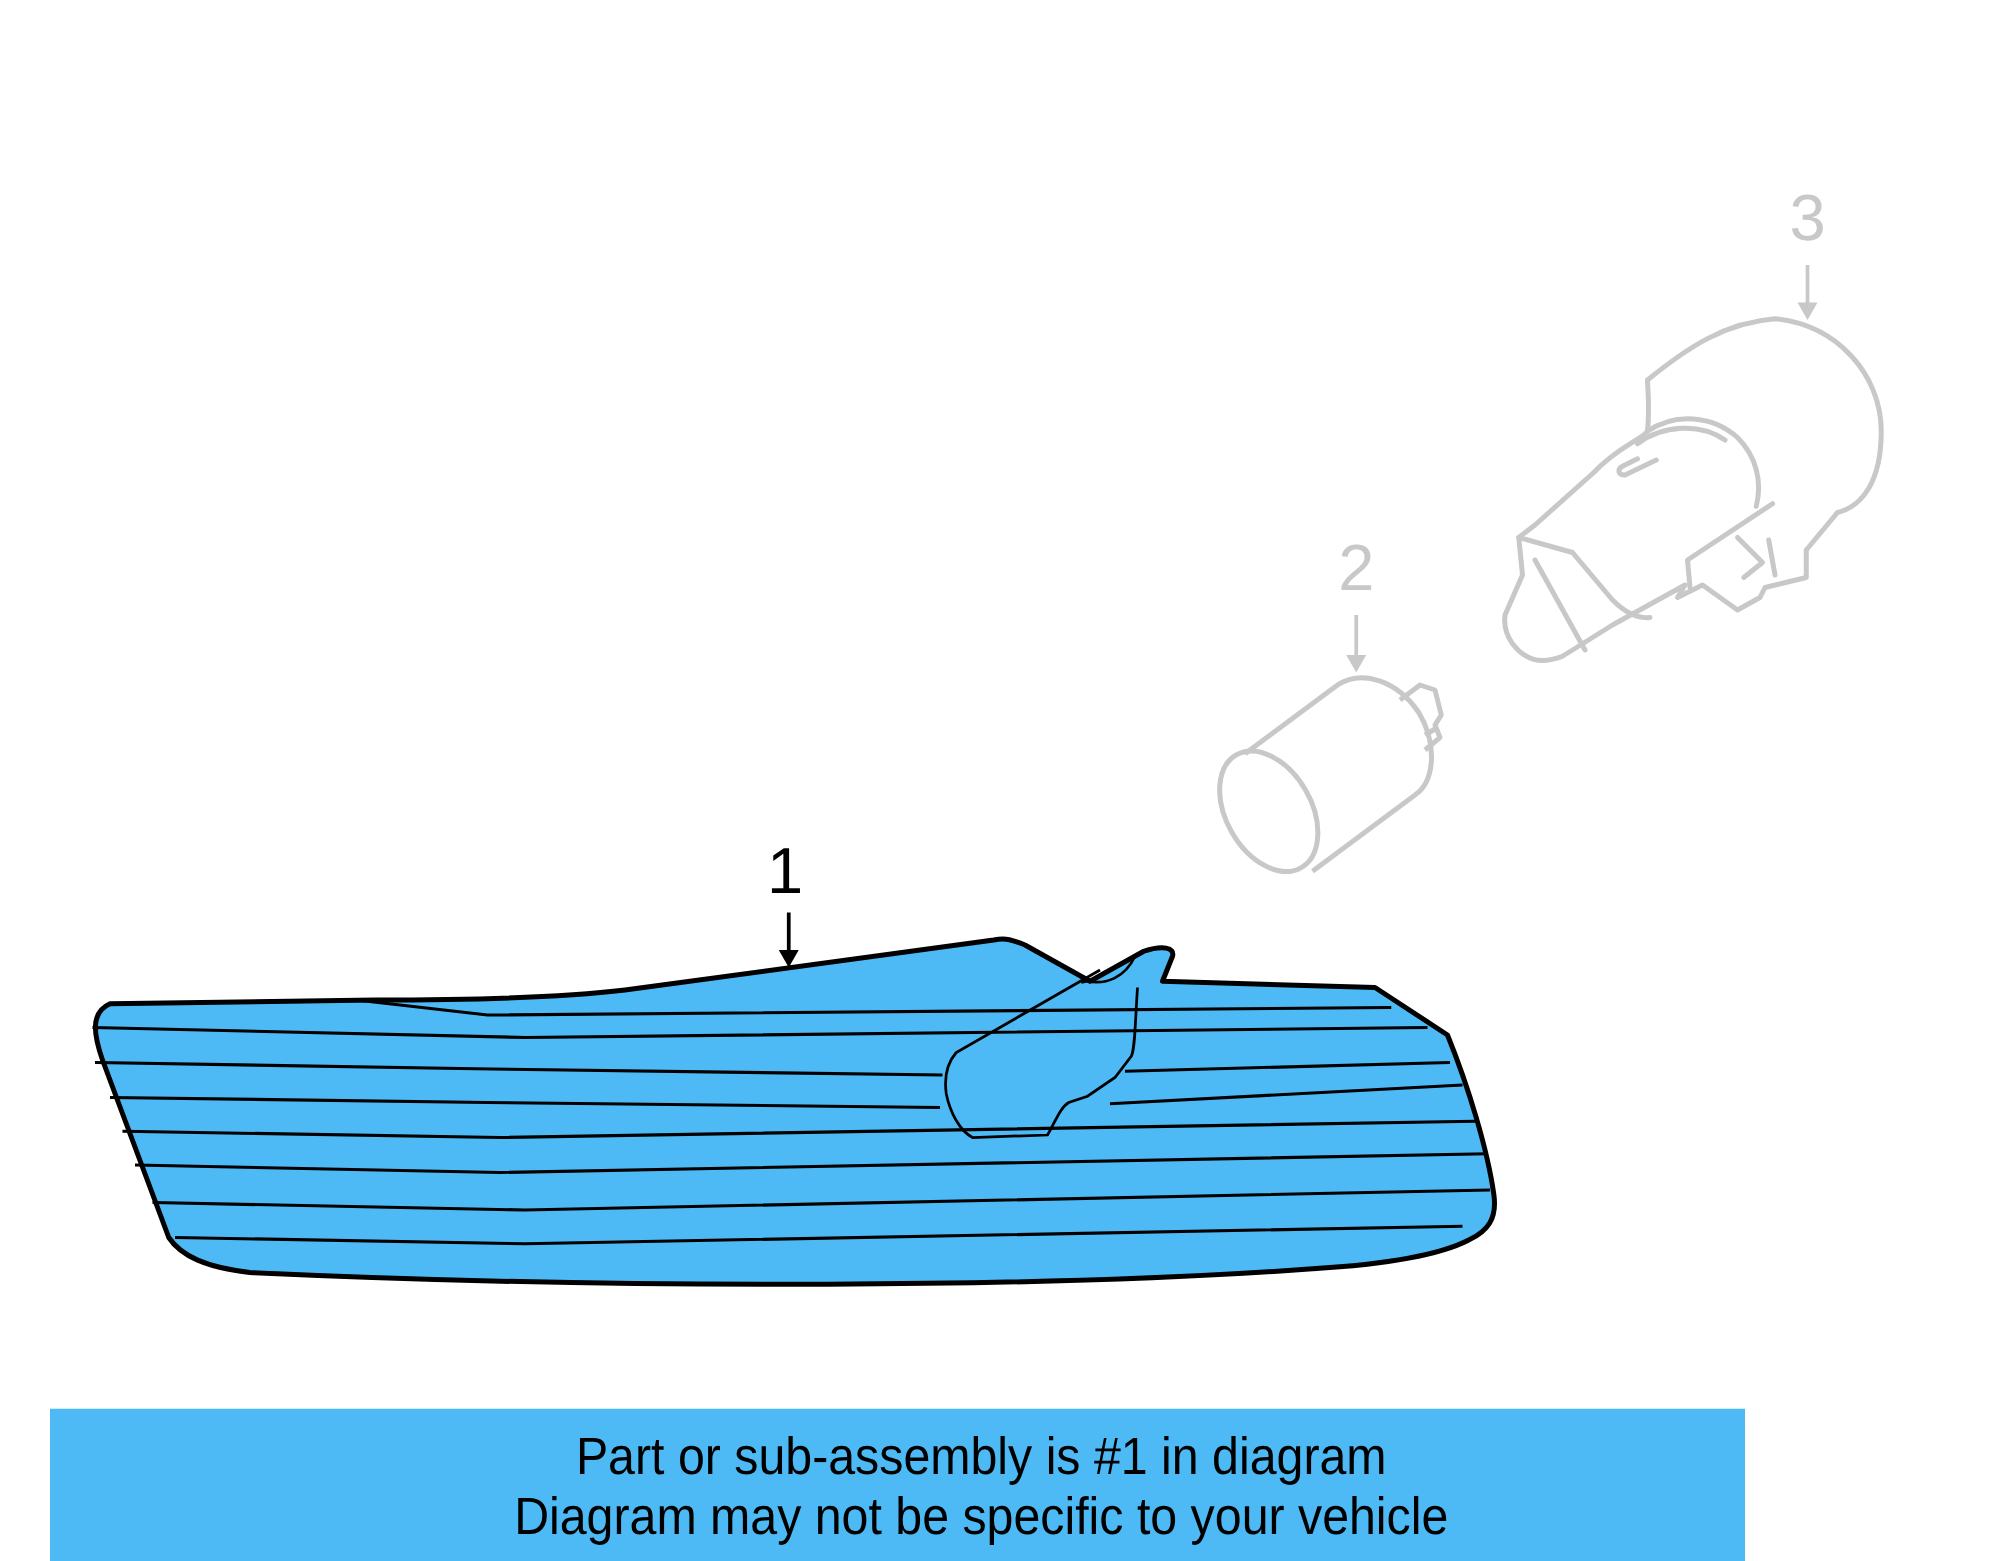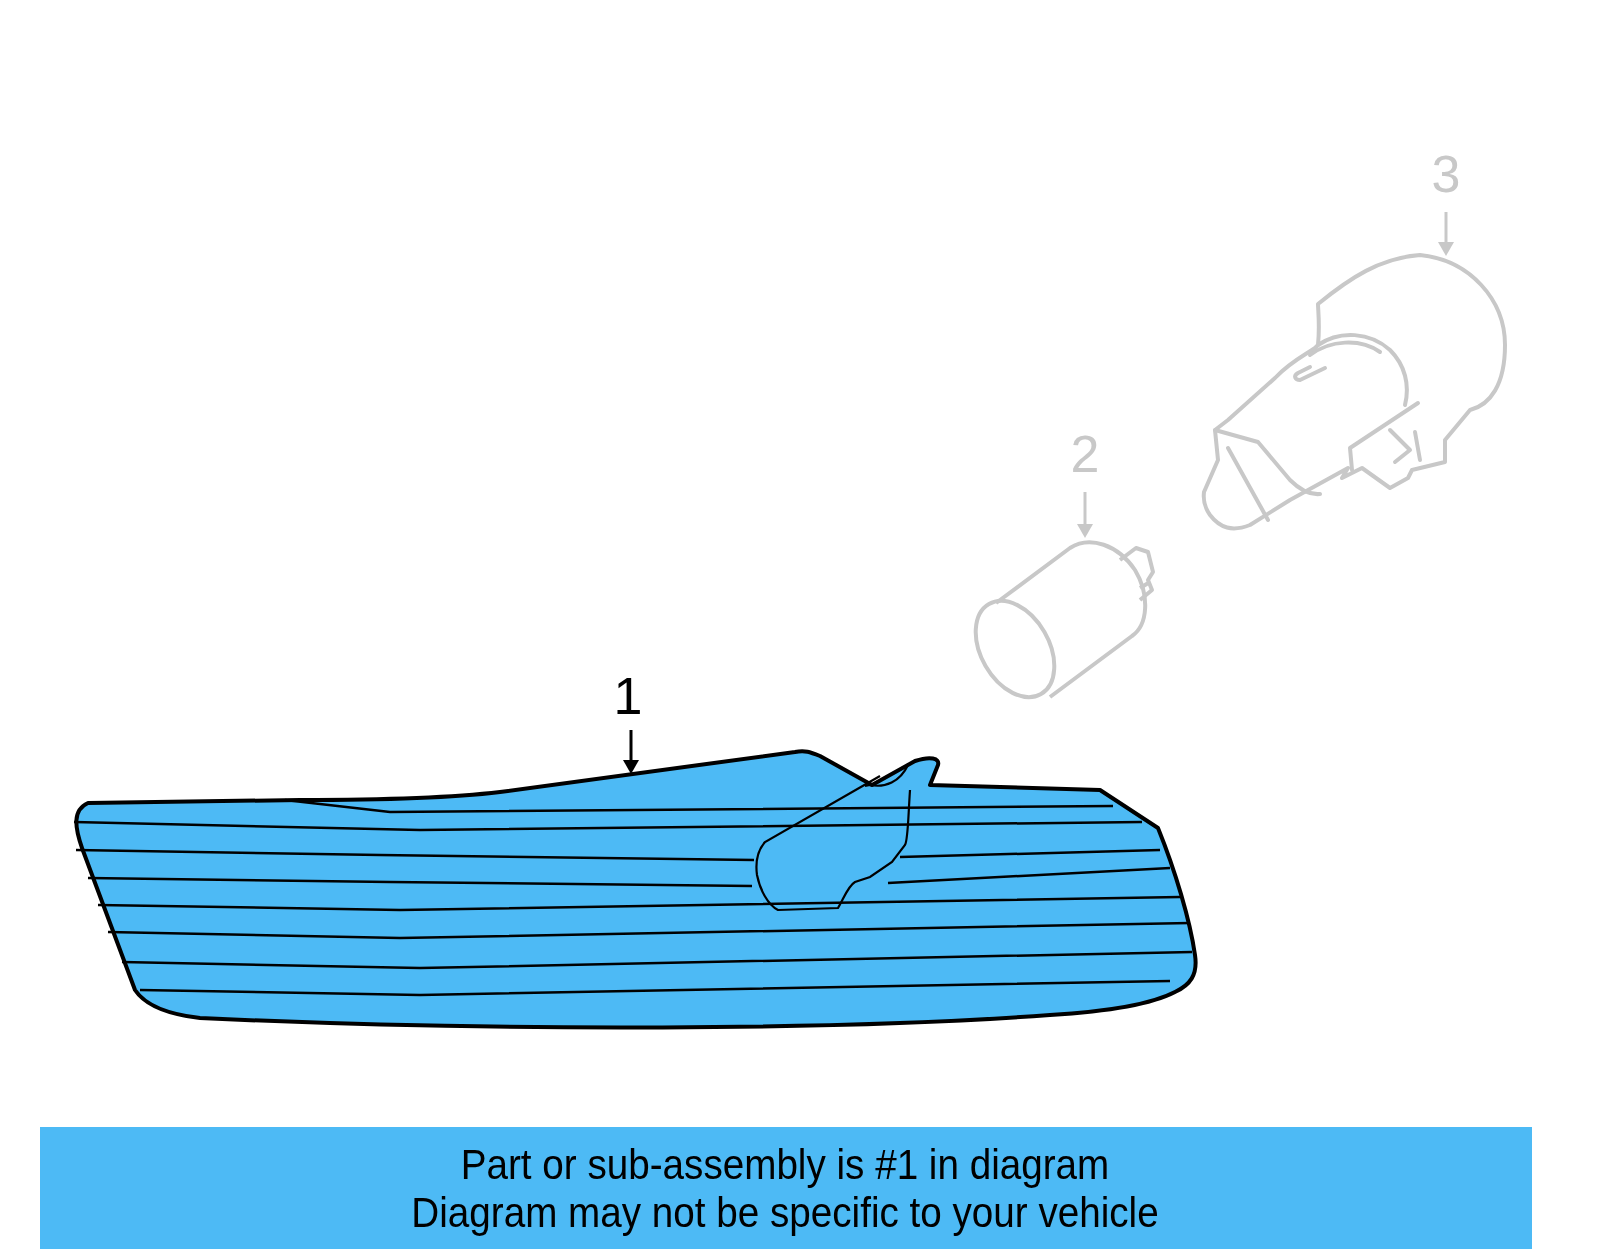--- a/index.html
+++ b/index.html
@@ -1,19 +1,19 @@
 <!DOCTYPE html>
 <html><head>
   <meta charset="utf-8">
   <style>
     html, body { margin: 0; padding: 0; background: #ffffff; }
     body { width: 1600px; height: 1249px; position: relative; overflow: hidden; font-family: "Liberation Sans", sans-serif; }
     #diagram { position: absolute; left: 0; top: 0; width: 1600px; height: 1249px; }
     .callout { font-family: "Liberation Sans", sans-serif; font-size: 52px; }
-    .banner { position: absolute; left: 40px; top: 1127px; width: 1492px; height: 122px; background: #4dbaf5; }
+    .banner { position: absolute; left: 40px; top: 1127px; width: 1356px; height: 122px; background: #4dbaf5; }
     .banner-line { position: absolute; left: 0; width: 1490px; text-align: center; font-family: "Liberation Sans", sans-serif; font-size: 42px; color: #000; line-height: 48px; transform: scaleX(0.92); transform-origin: 745px 0; }
     .line1 { top: 14px; }
     .line2 { top: 62px; }
   </style>
 </head>
 <body>
 
 <svg id="diagram" viewBox="0 0 1600 1249" xmlns="http://www.w3.org/2000/svg">
 
   <g fill="none" stroke="#c8c8c8" stroke-width="4" stroke-linejoin="round" stroke-linecap="round">

